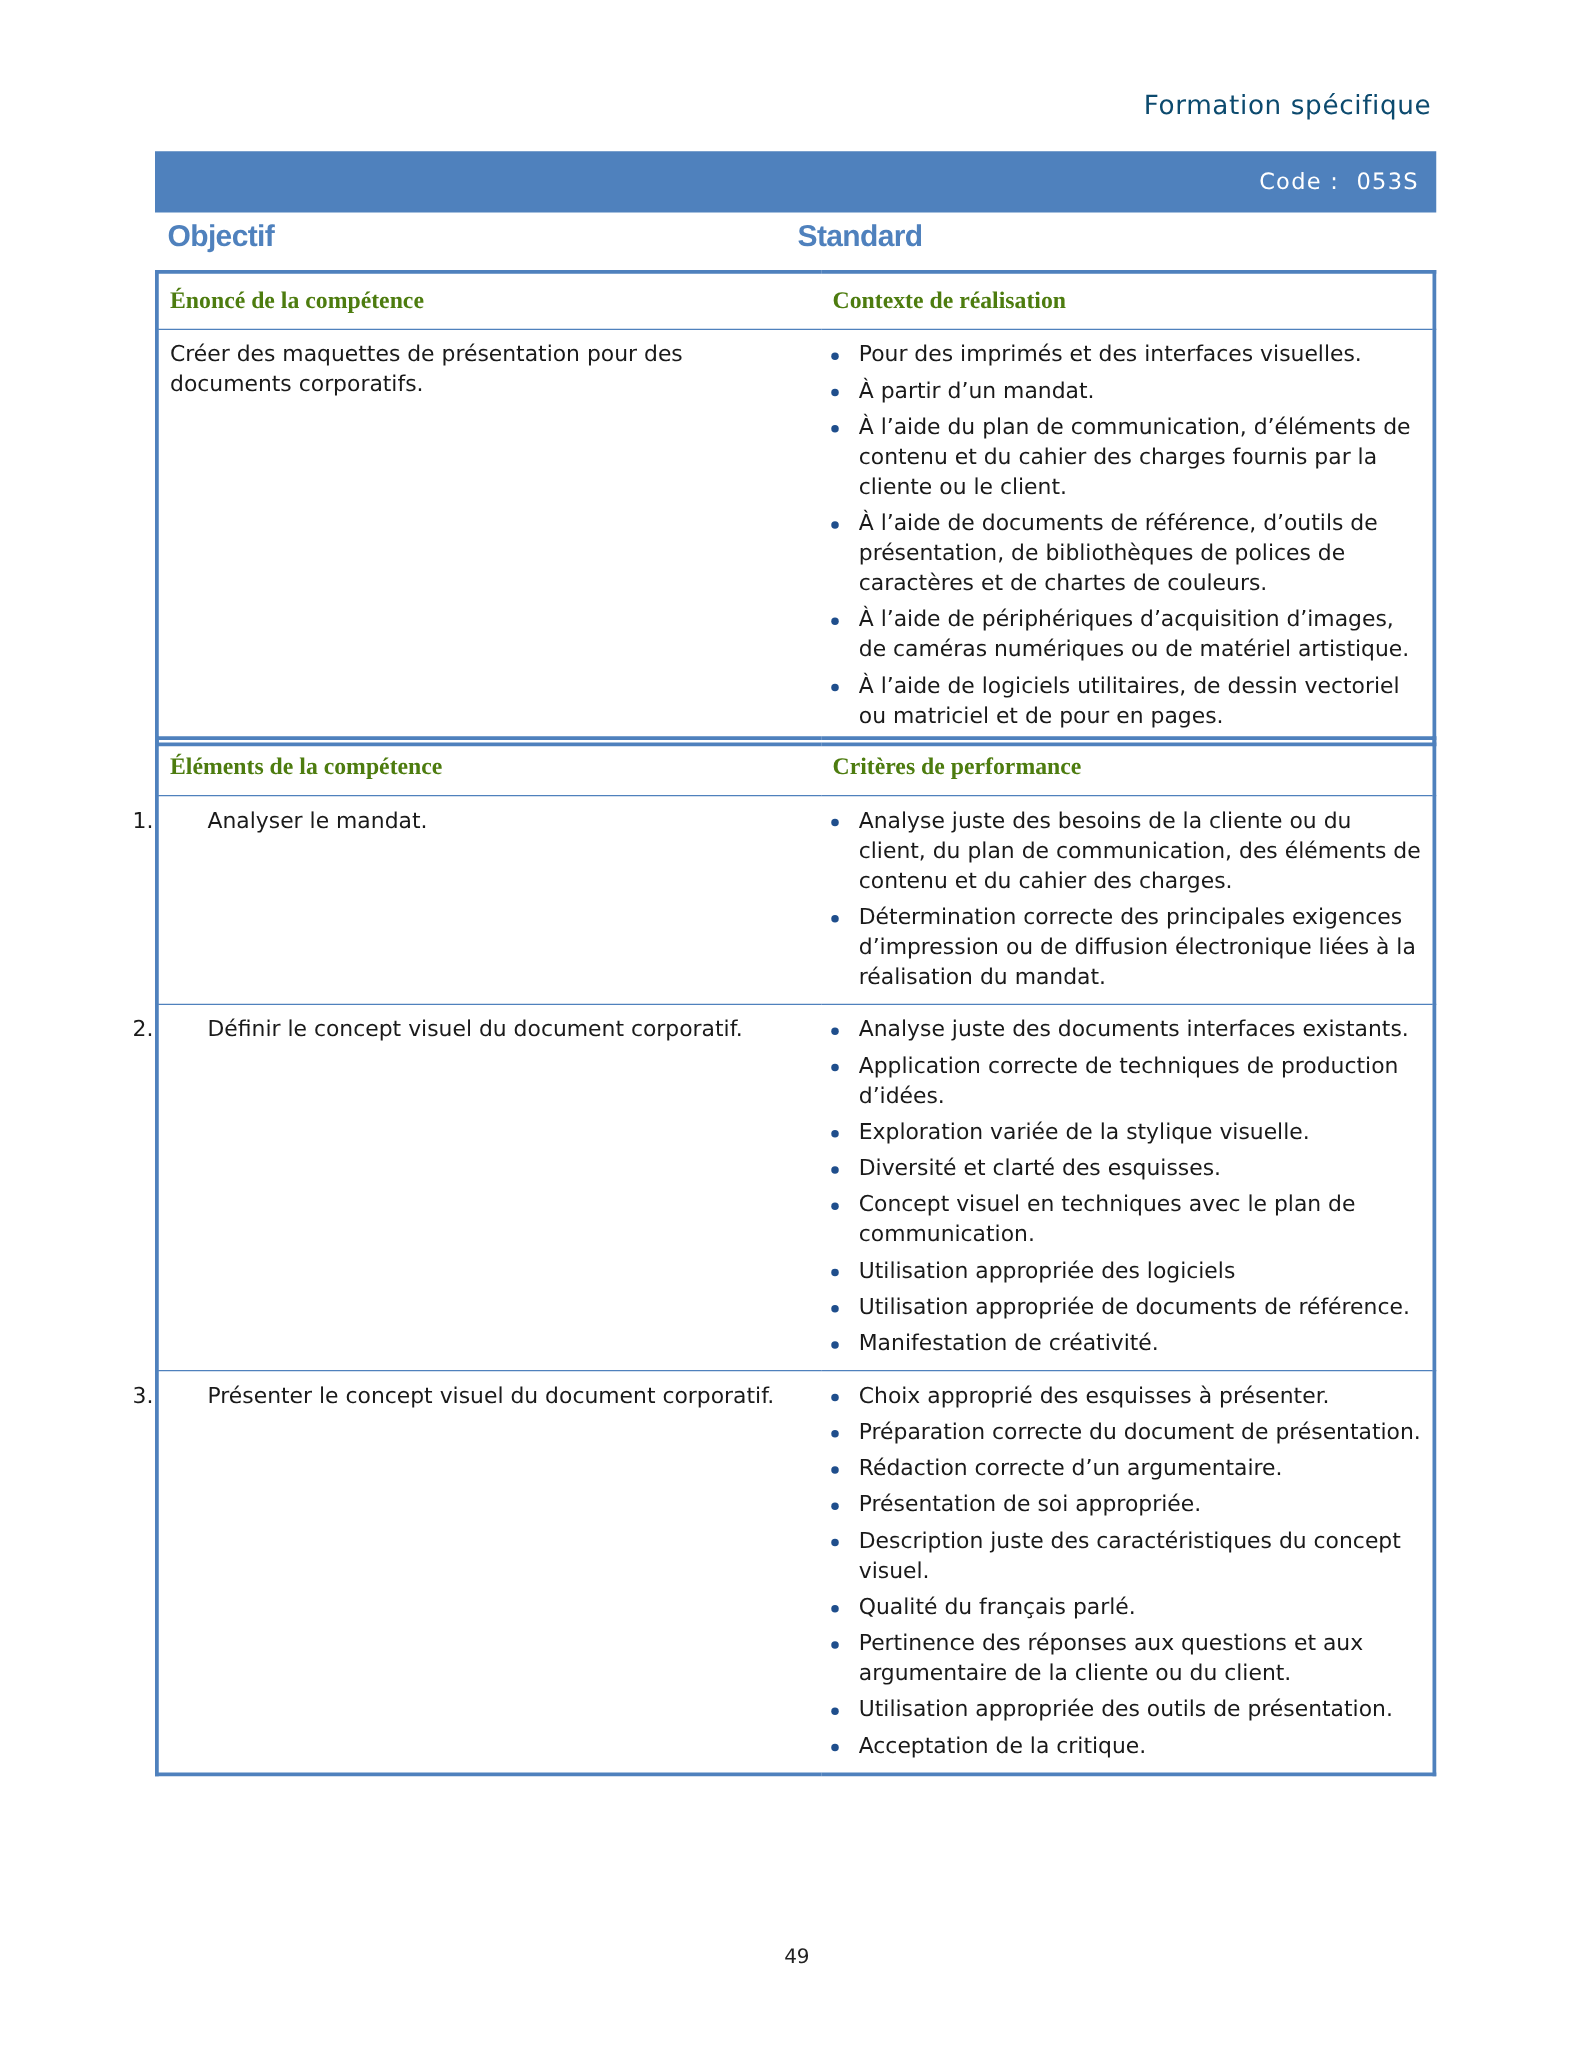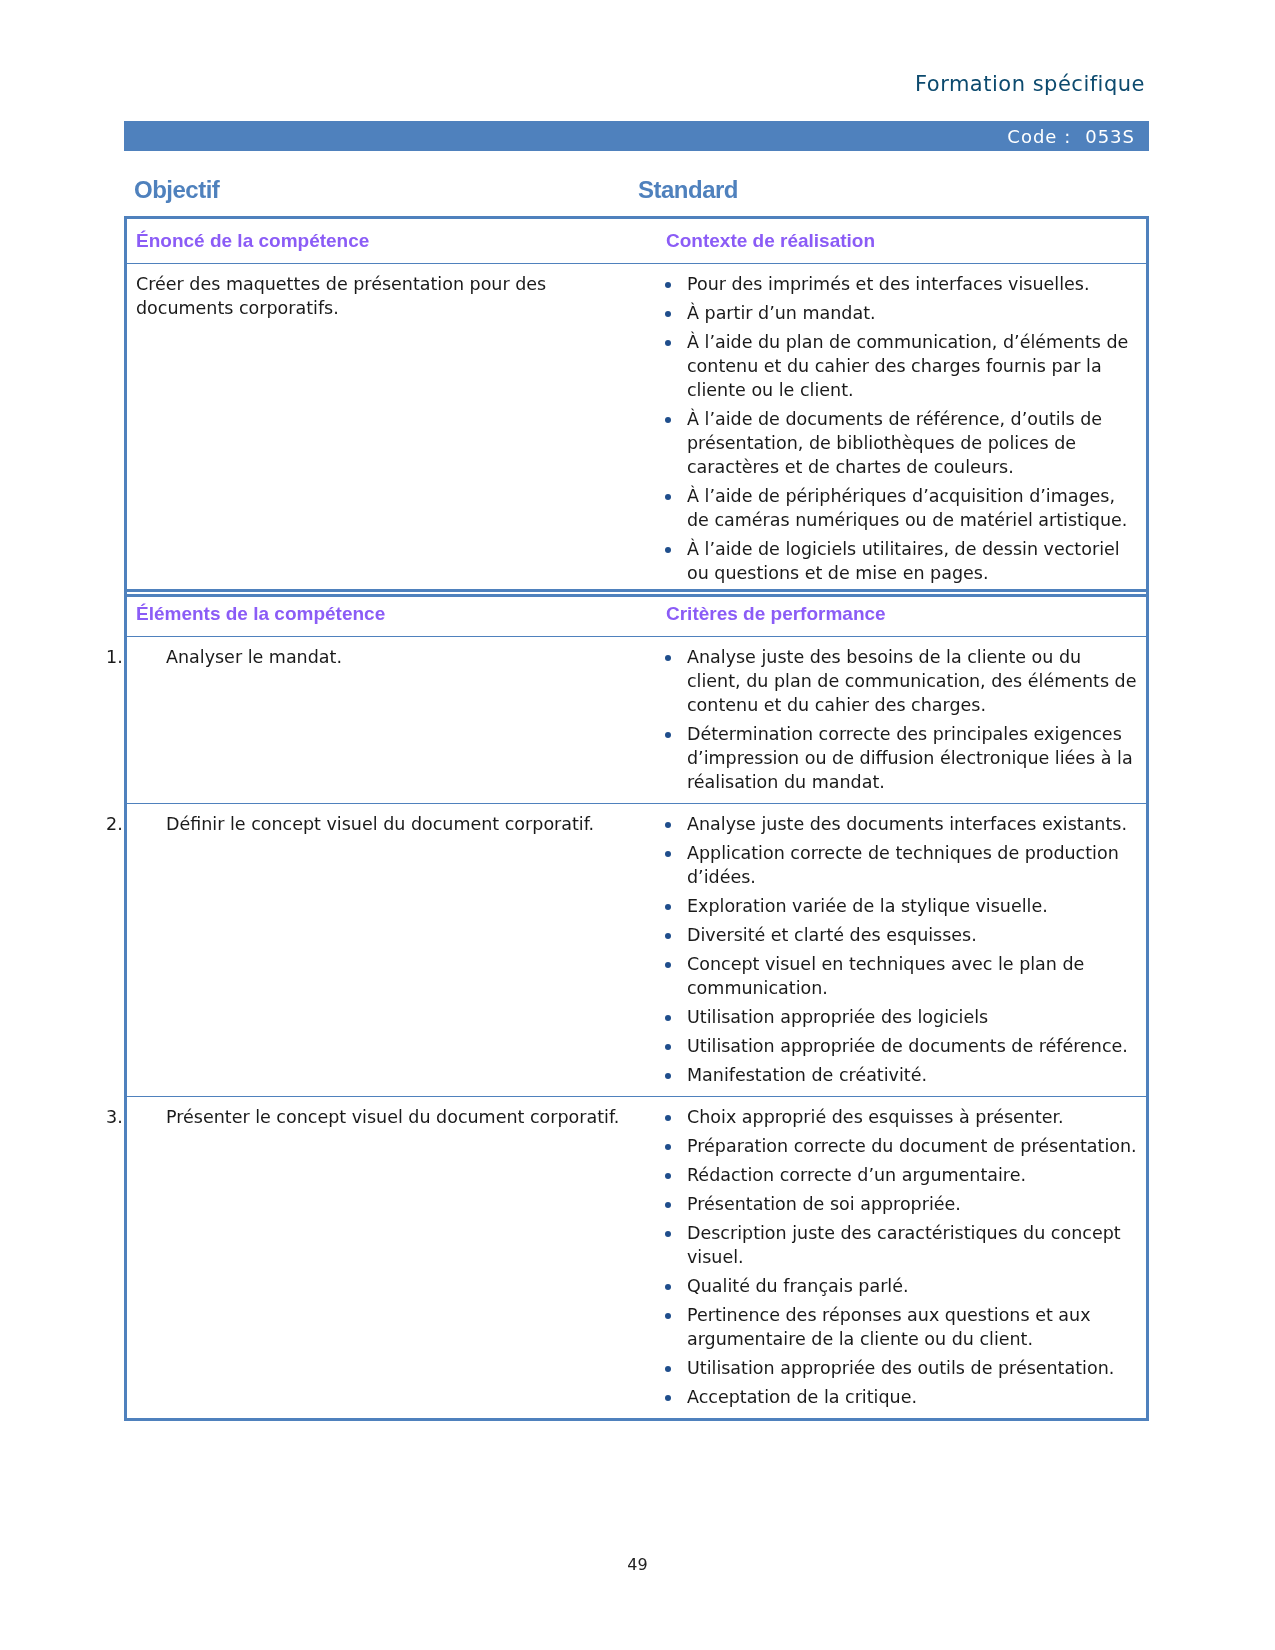--- a/index.html
+++ b/index.html
@@ -1,26 +1,26 @@
 <!DOCTYPE html>
 <html><head>
 <meta charset="utf-8">
 <style>
   html, body { margin: 0; padding: 0; background: #ffffff; }
   body { width: 1275px; height: 1650px; position: relative; font-family: "DejaVu Sans", sans-serif; color: #1a1a1a; }
   .header-title { position: absolute; top: 72px; right: 130px; font-size: 21px; color: #0c4a6e; letter-spacing: 0.5px; }
-  .code-bar { position: absolute; top: 121px; left: 124px; width: 1025px; height: 30px; background: #4f81bd; color: #ffffff; font-size: 18px; letter-spacing: 1px; display: flex; justify-content: flex-end; align-items: center; box-sizing: border-box; padding-right: 14px; }
+  .code-bar { position: absolute; top: 121px; left: 124px; width: 1025px; height: 49px; background: #4f81bd; color: #ffffff; font-size: 18px; letter-spacing: 1px; display: flex; justify-content: flex-end; align-items: center; box-sizing: border-box; padding-right: 14px; }
   .code-bar .code-value { margin-left: 14px; }
   .section-heads { position: absolute; top: 176px; left: 124px; width: 1025px; display: flex; }
   .section-heads div { font-family: "Liberation Sans", sans-serif; font-weight: bold; font-size: 24px; color: #4f81bd; letter-spacing: -0.5px; }
   .section-heads .col-left { width: 512px; padding-left: 10px; box-sizing: border-box; }
   .section-heads .col-right { padding-left: 2px; }
   table.block { position: absolute; left: 124px; width: 1025px; border-collapse: collapse; border: 3px solid #4f81bd; }
   table.block td, table.block th { vertical-align: top; text-align: left; border-bottom: 1px solid #4f81bd; padding: 0; }
-  table.block th { font-family: Liberation Sans, sans-serif; font-weight: bold; font-size: 19px; height: 44px; vertical-align: middle; padding-left: 9px; color: #8b5cf6; }
+  table.block th { font-family: Liberation Serif, serif; font-weight: bold; font-size: 19px; height: 44px; vertical-align: middle; padding-left: 9px; color: #4d7c0f; }
   table.block tr:last-child td { border-bottom: none; }
   td.left { width: 512px; padding: 8px 9px !important; font-size: 17.5px; line-height: 24px; }
   td.right { padding: 8px 8px 4px 0 !important; }
   ul.bul { list-style: none; margin: 0; padding: 0; }
   ul.bul li { position: relative; padding-left: 30px; font-size: 17.5px; line-height: 24px; margin-bottom: 5px; }
   ul.bul li .dot { position: absolute; left: 8px; top: 10px; width: 6px; height: 6px; border-radius: 50%; background: #1f4e8c; }
   .num { display: inline-block; width: 30px; }
   .num-item { padding-left: 30px; text-indent: -30px; }
   .page-num { position: absolute; top: 1555px; left: 0; width: 1275px; text-align: center; font-size: 16px; color: #222; }
 </style>
@@ -47,21 +47,21 @@
   </tr>
   <tr>
     <td class="left">Créer des maquettes de présentation pour des documents corporatifs.</td>
     <td class="right">
       <ul class="bul">
         <li><span class="dot"></span><span>Pour des imprimés et des interfaces visuelles.</span></li>
         <li><span class="dot"></span><span>À partir d’un mandat.</span></li>
         <li><span class="dot"></span><span>À l’aide du plan de communication, d’éléments de contenu et du cahier des charges fournis par la cliente ou le client.</span></li>
         <li><span class="dot"></span><span>À l’aide de documents de référence, d’outils de présentation, de bibliothèques de polices de caractères et de chartes de couleurs.</span></li>
         <li><span class="dot"></span><span>À l’aide de périphériques d’acquisition d’images, de caméras numériques ou de matériel artistique.</span></li>
-        <li><span class="dot"></span><span>À l’aide de logiciels utilitaires, de dessin vectoriel ou questions et de mise en pages.</span></li>
+        <li><span class="dot"></span><span>À l’aide de logiciels utilitaires, de dessin vectoriel ou matriciel et de pour en pages.</span></li>
       </ul>
     </td>
   </tr>
 </tbody>
   </table>
 
 <table class="block" style="top:589px;">
   <tbody>
       <tr>
     <th style="width:503px;">Éléments de la compétence</th>

